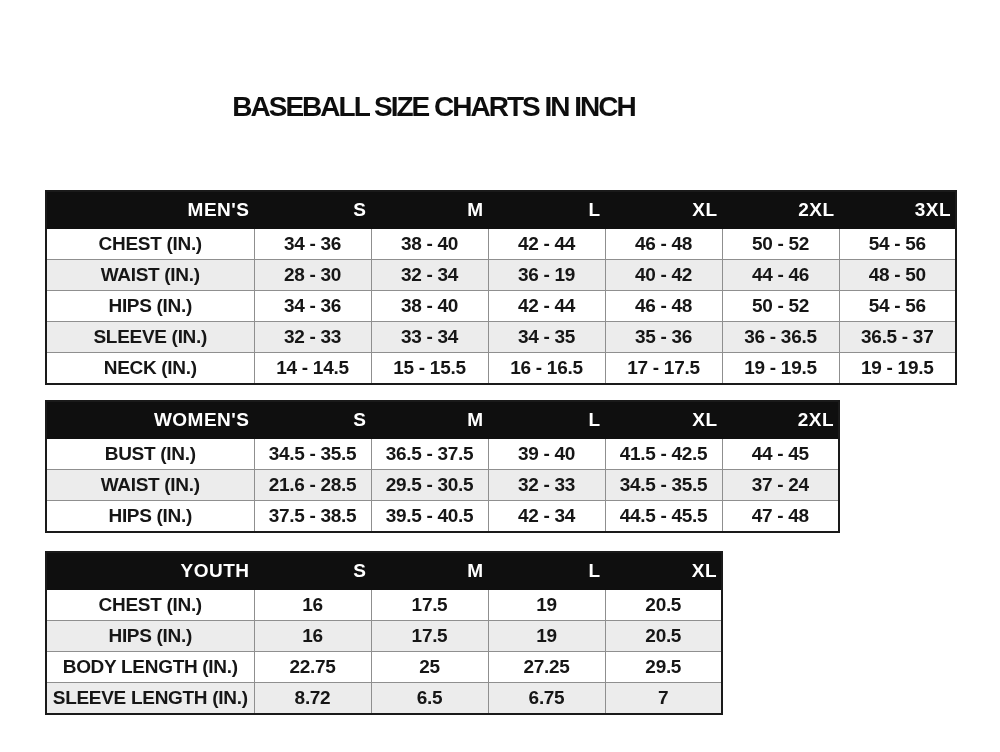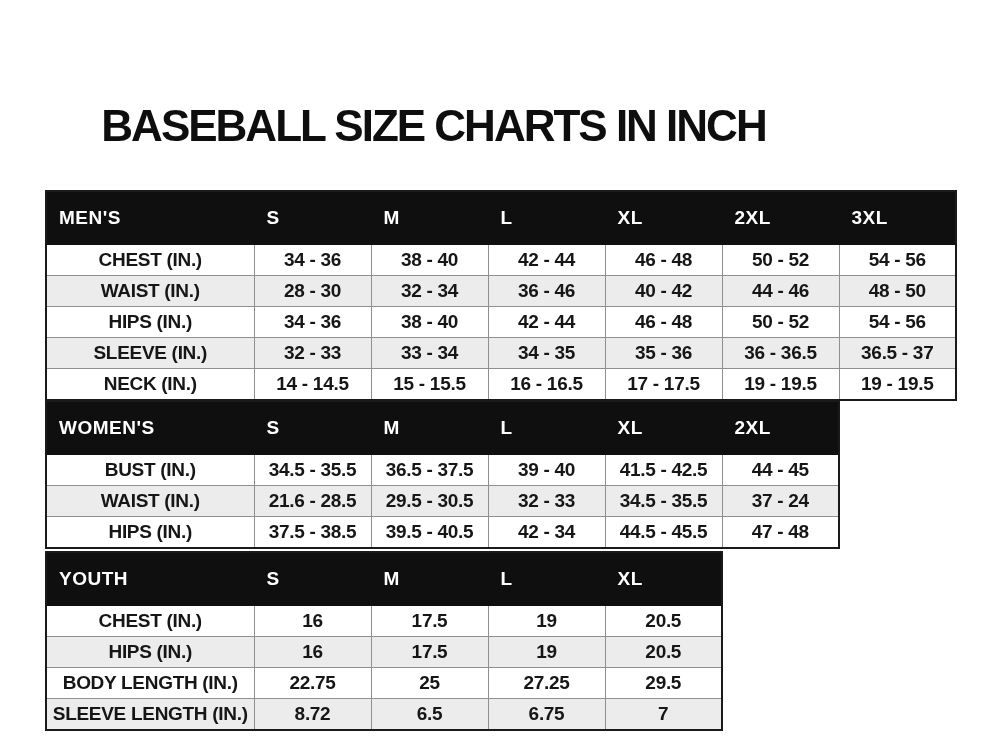--- a/index.html
+++ b/index.html
@@ -14,21 +14,21 @@
     font-family: "Liberation Sans", sans-serif;
     color: #161616;
     overflow: hidden;
   }
   .page-title {
     position: absolute;
     top: 72px;
     left: 0;
     width: 867px;
     text-align: center;
-    font-size: 44px;
+    font-size: 28px;
     font-weight: bold;
     letter-spacing: -2px;
     color: #0e0e0e;
     white-space: nowrap;
   }
   table.size-table {
     position: absolute;
     border-collapse: collapse;
     table-layout: fixed;
     background: #ffffff;
@@ -40,23 +40,23 @@
 
   col.label-col { width: 208px; }
   col.size-col  { width: 117px; }
 
   .size-table thead th {
     background: #0f0f0f;
     color: #ffffff;
     height: 28px;
     font-size: 19px;
     font-weight: bold;
-    text-align: left;
+    text-align: right;
     border: 1px solid #0f0f0f;
-    padding: 12px;
+    padding: 4px;
     letter-spacing: 0.5px;
   }
   .size-table tbody tr {
     height: 31px;
     background: #ffffff;
   }
   .size-table tbody tr:nth-child(even) {
     background: #ececec;
   }
   .size-table tbody th,
@@ -105,21 +105,21 @@
         <td>38 - 40</td>
         <td>42 - 44</td>
         <td>46 - 48</td>
         <td>50 - 52</td>
         <td>54 - 56</td>
       </tr>
       <tr>
         <th scope="row">WAIST (IN.)</th>
         <td>28 - 30</td>
         <td>32 - 34</td>
-        <td>36 - 46</td>
+        <td>36 - 19</td>
         <td>40 - 42</td>
         <td>44 - 46</td>
         <td>48 - 50</td>
       </tr>
       <tr>
         <th scope="row">HIPS (IN.)</th>
         <td>34 - 36</td>
         <td>38 - 40</td>
         <td>42 - 44</td>
         <td>46 - 48</td>

